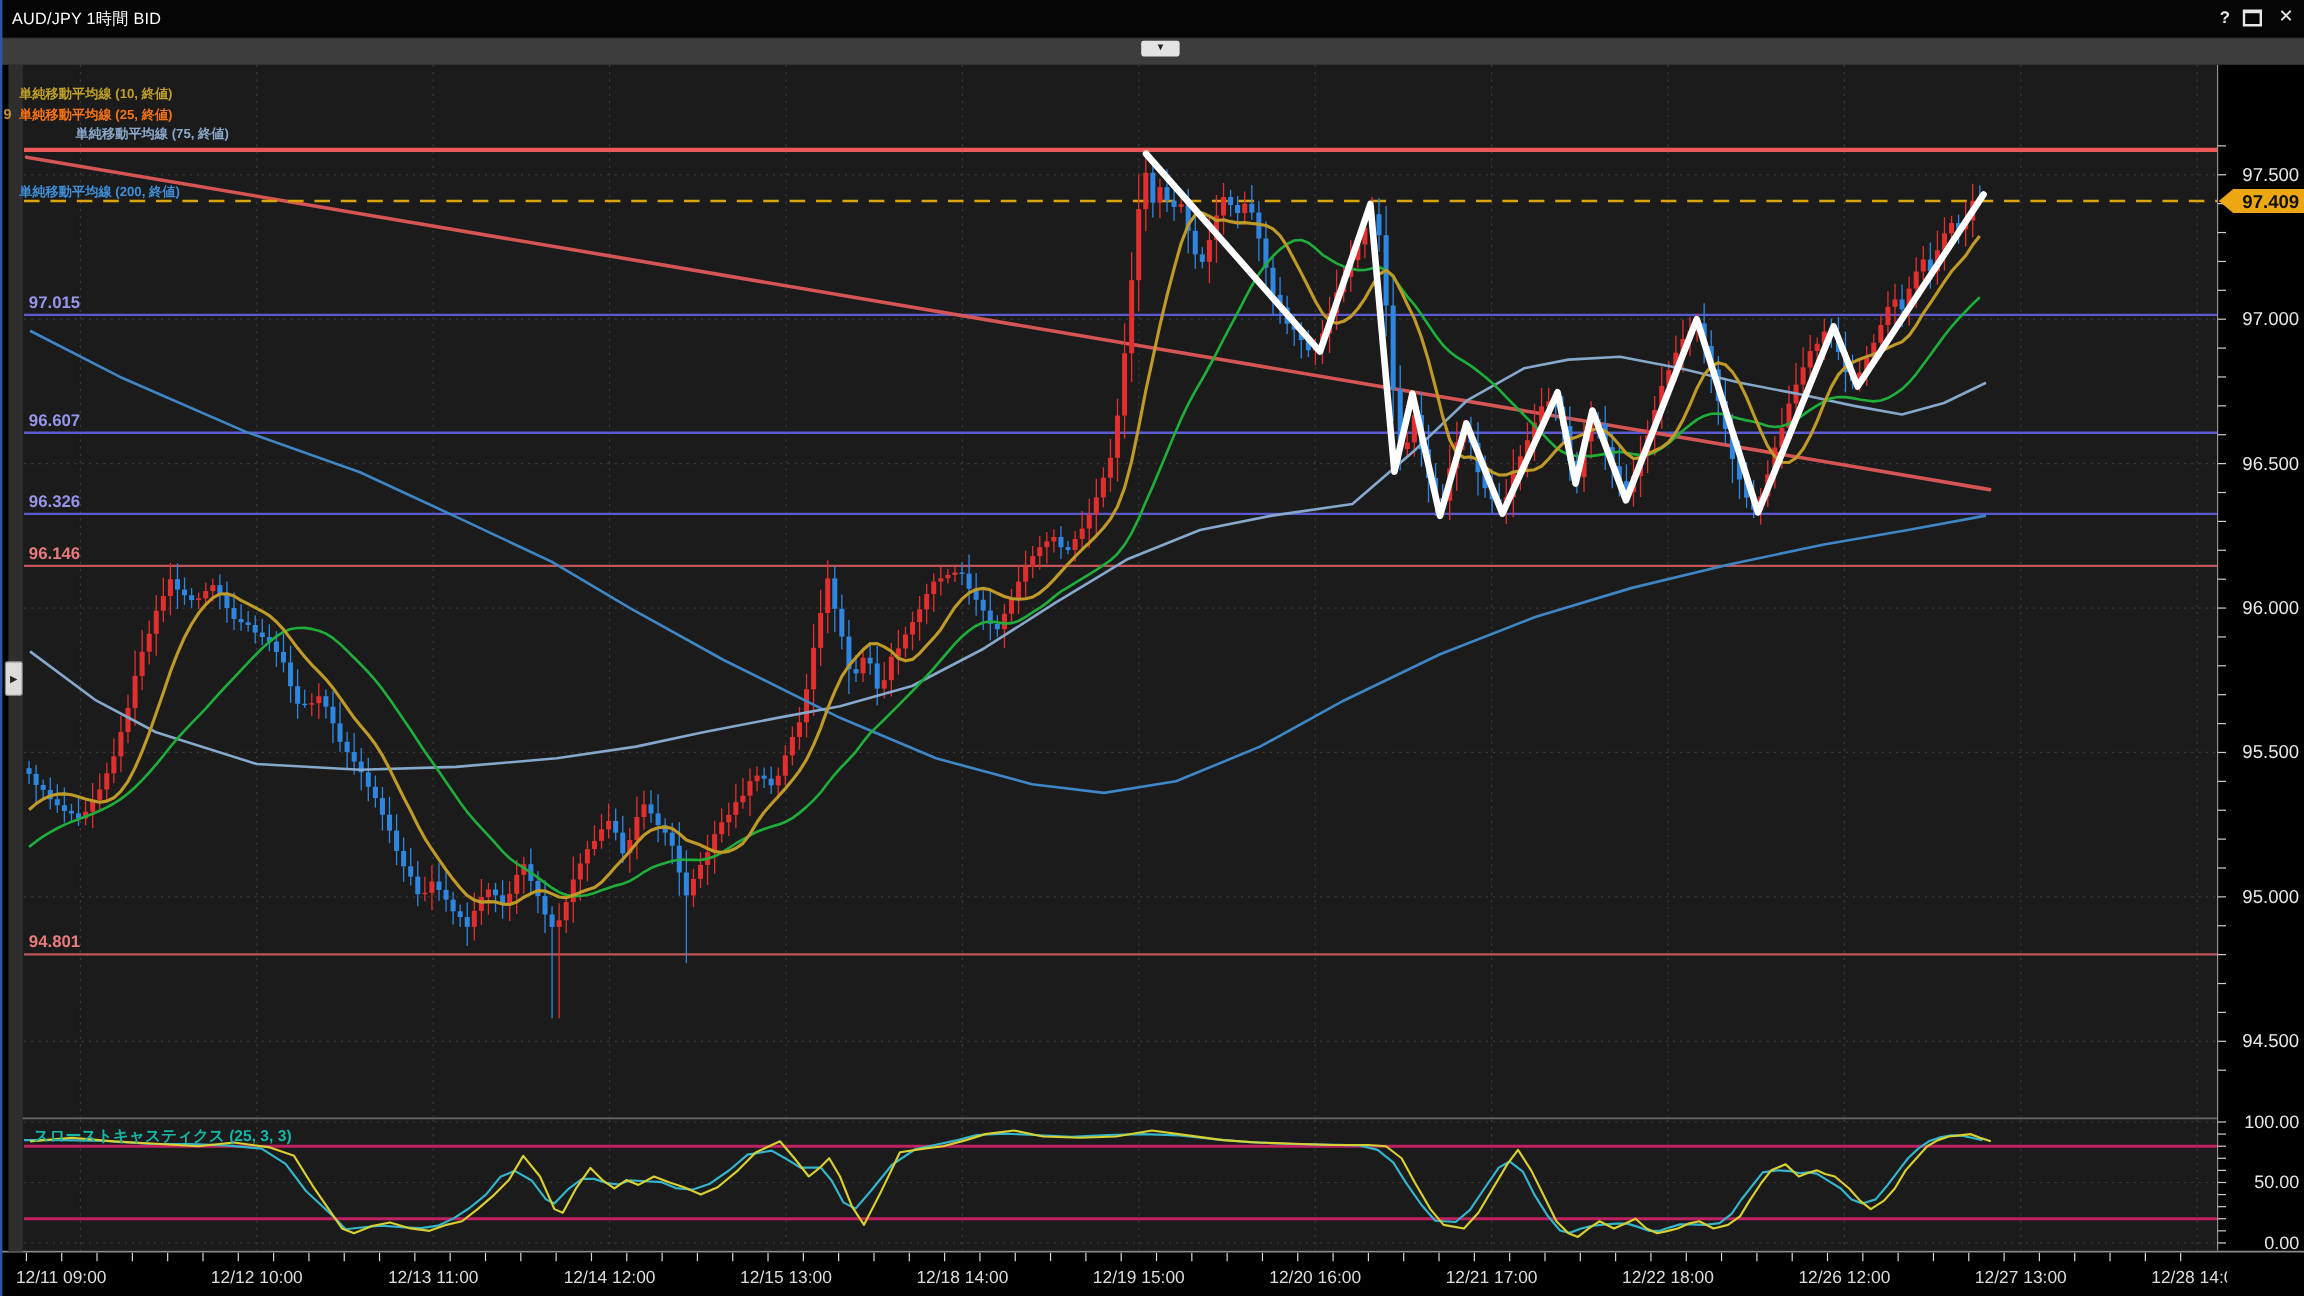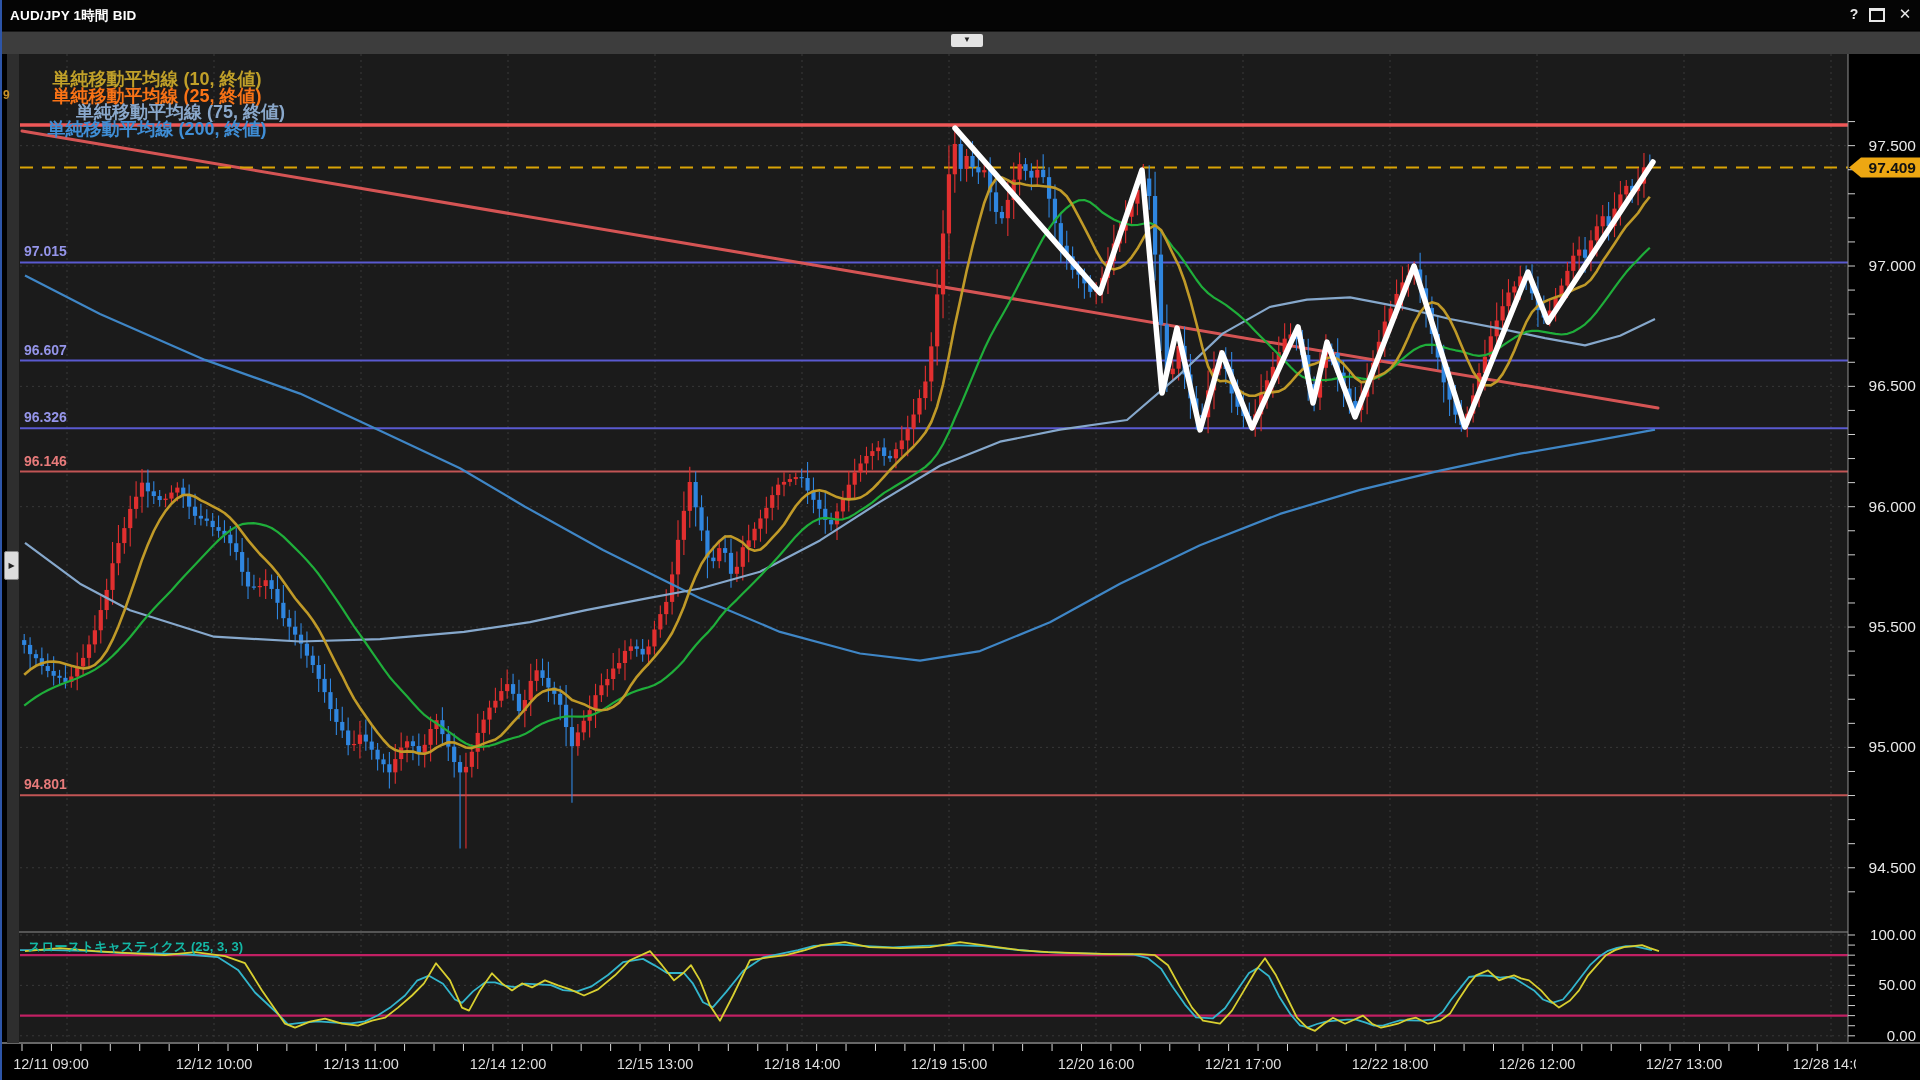--- a/index.html
+++ b/index.html
@@ -1,35 +1,35 @@
 <!DOCTYPE html>
 <html><head>
 <meta charset="utf-8">
 <style>
   html,body{margin:0;padding:0;background:#000;width:1920px;height:1080px;overflow:hidden;
     font-family:"Liberation Sans","DejaVu Sans",sans-serif;}
   #app{position:relative;width:1920px;height:1080px;background:#000;}
   #accent-border{position:absolute;left:0;top:0;width:2px;height:1080px;background:#2d55a8;z-index:50;}
   
   #titlebar{position:absolute;left:0;top:0;width:1920px;height:30px;background:#050505;color:#fff;z-index:40;}
-  #title-text{position:absolute;left:10px;top:7px;font-size:13.5px;font-weight:bold;letter-spacing:.2px;}
+  #title-text{position:absolute;left:10px;top:7px;font-size:13.5px;font-weight:normal;letter-spacing:.2px;}
   .tb-btn{position:absolute;top:5px;width:18px;height:18px;color:#e8e8e8;font-size:14px;font-weight:bold;
     text-align:center;line-height:18px;cursor:default;}
   #btn-help{left:1845px;}
   #btn-max{left:1868px;}
   #btn-max .maxbox{display:inline-block;width:12px;height:9px;border:2px solid #e8e8e8;border-top-width:3px;margin-top:3px;}
   #btn-close{left:1896px;font-size:15px;}
   
   #toolbar{position:absolute;left:0;top:31px;width:1920px;height:22px;background:#3d3d3d;border-top:1px solid #1a1a1a;z-index:30;}
   #collapse-btn{position:absolute;left:951px;top:2px;width:32px;height:13px;background:#e3e3e3;border-radius:2px;
     text-align:center;line-height:11px;font-size:8px;color:#222;}
   
   #chart-svg{position:absolute;left:0;top:0;z-index:10;}
   
-  #legend{position:absolute;left:29px;top:71px;z-index:20;font-size:18px;font-weight:bold;line-height:16.5px;white-space:nowrap;text-align:center;}
+  #legend{position:absolute;left:16px;top:71px;z-index:20;font-size:11px;font-weight:bold;line-height:16.5px;white-space:nowrap;}
   #partial-price-label{position:absolute;left:3px;top:88px;z-index:19;font-size:12px;font-weight:bold;color:#c79027;}
   #stoch-legend{position:absolute;left:28px;top:938px;z-index:20;font-size:13px;font-weight:bold;color:#14b8a6;white-space:nowrap;}
   
   #side-strip{position:absolute;left:7px;top:54px;width:12px;height:989px;background:#2e2e2e;z-index:12;}
   #side-handle{position:absolute;left:4px;top:551px;width:13px;height:27px;background:#dcdcdc;border:1px solid #888;
     border-radius:2px;z-index:21;text-align:center;line-height:27px;font-size:8px;color:#222;}
 </style>
 </head>
 <body>
 <div id="app">
@@ -834,18 +834,18 @@
           <text x="1684" y="1069" fill="#dddddd" font-size="14.5" text-anchor="middle">12/27 13:00</text>
           <text x="1831" y="1069" fill="#dddddd" font-size="14.5" text-anchor="middle">12/28 14:00</text>
         </g>
       </g>
     </svg>
 
   <div id="legend">
       <div style="color: rgb(192, 160, 41);">単純移動平均線 (10, 終値)</div>
       <div style="color: #f97316;">単純移動平均線 (25, 終値)</div>
       <div style="color: rgb(138, 168, 203); margin-left: 47px;">単純移動平均線 (75, 終値)</div>
-      <div style="color: rgb(63, 142, 214);">単純移動平均線 (200, 終値)</div>
+      <div style="color: rgb(63, 142, 214); margin-top: 31px;">単純移動平均線 (200, 終値)</div>
     </div>
   <div id="partial-price-label">9</div>
   <div id="stoch-legend">スローストキャスティクス (25, 3, 3)</div>
 
 </div>
 
 </body></html>

